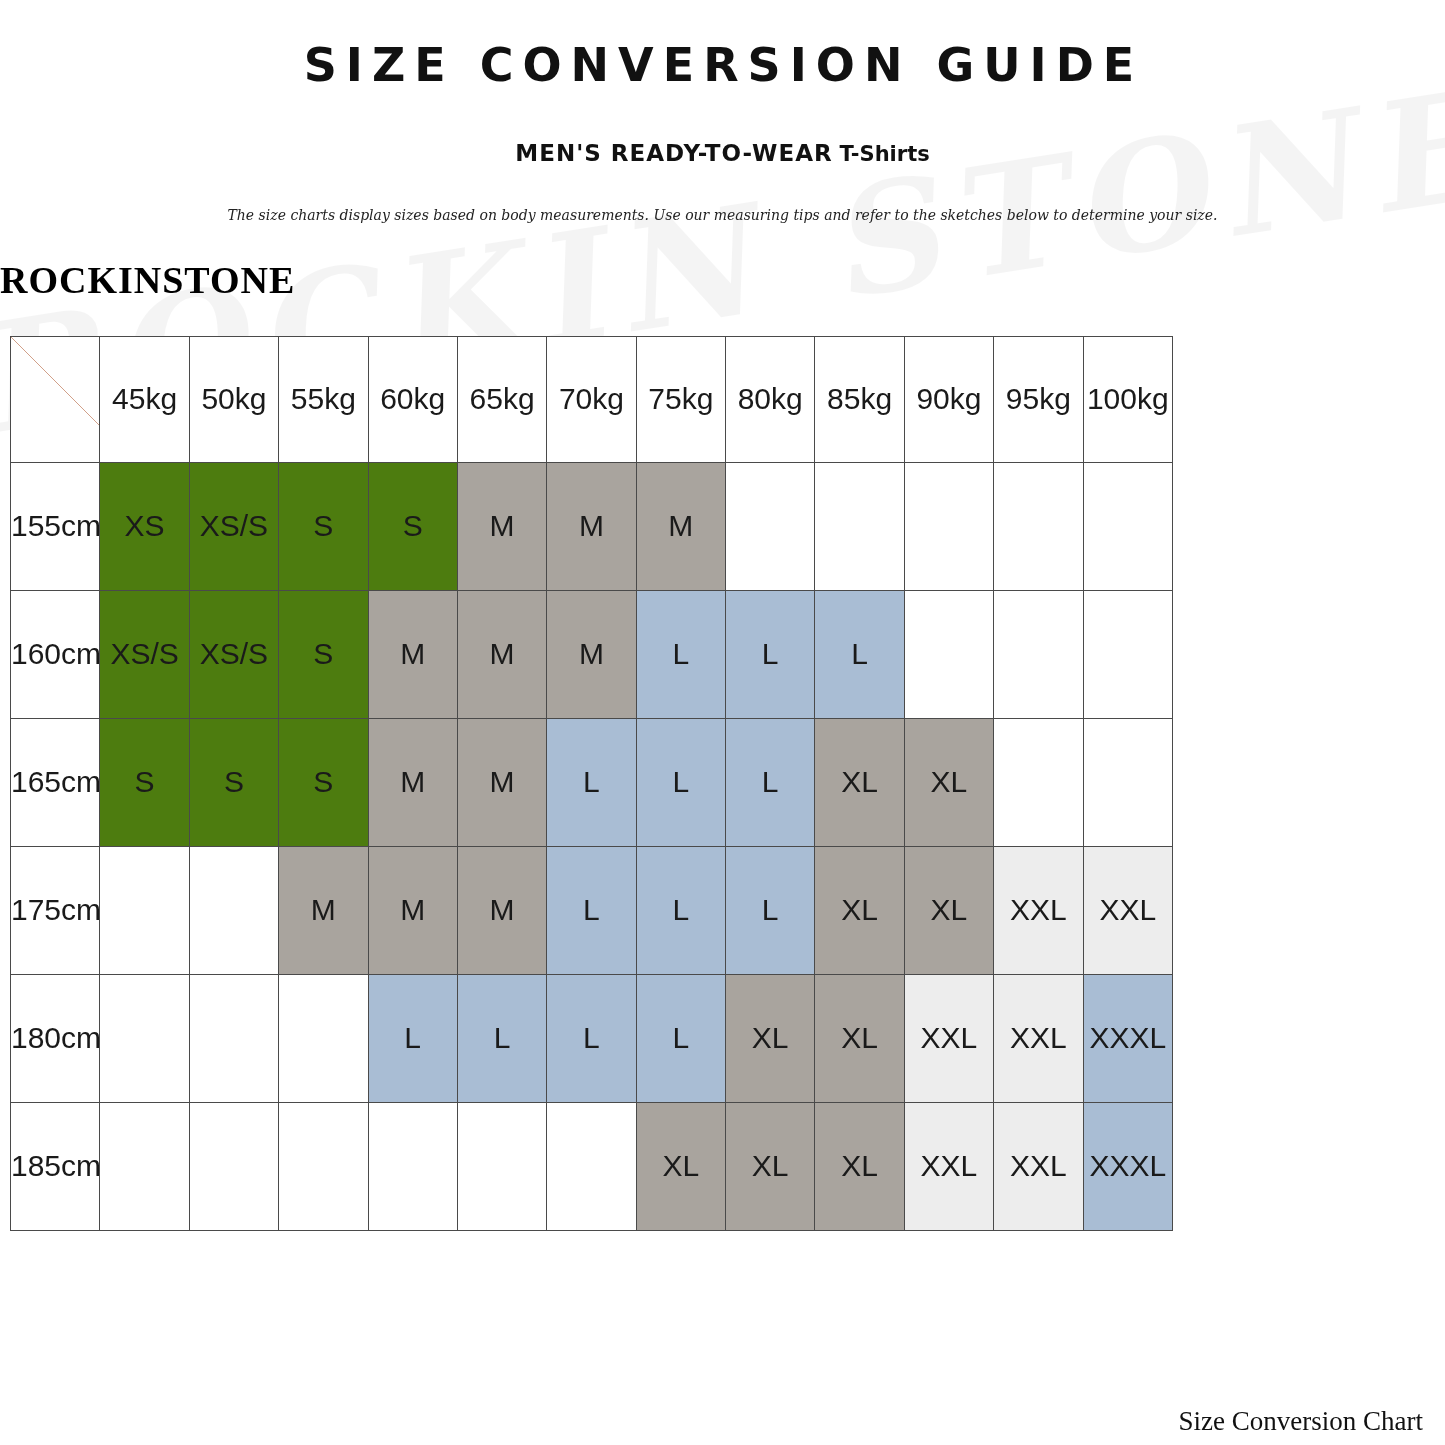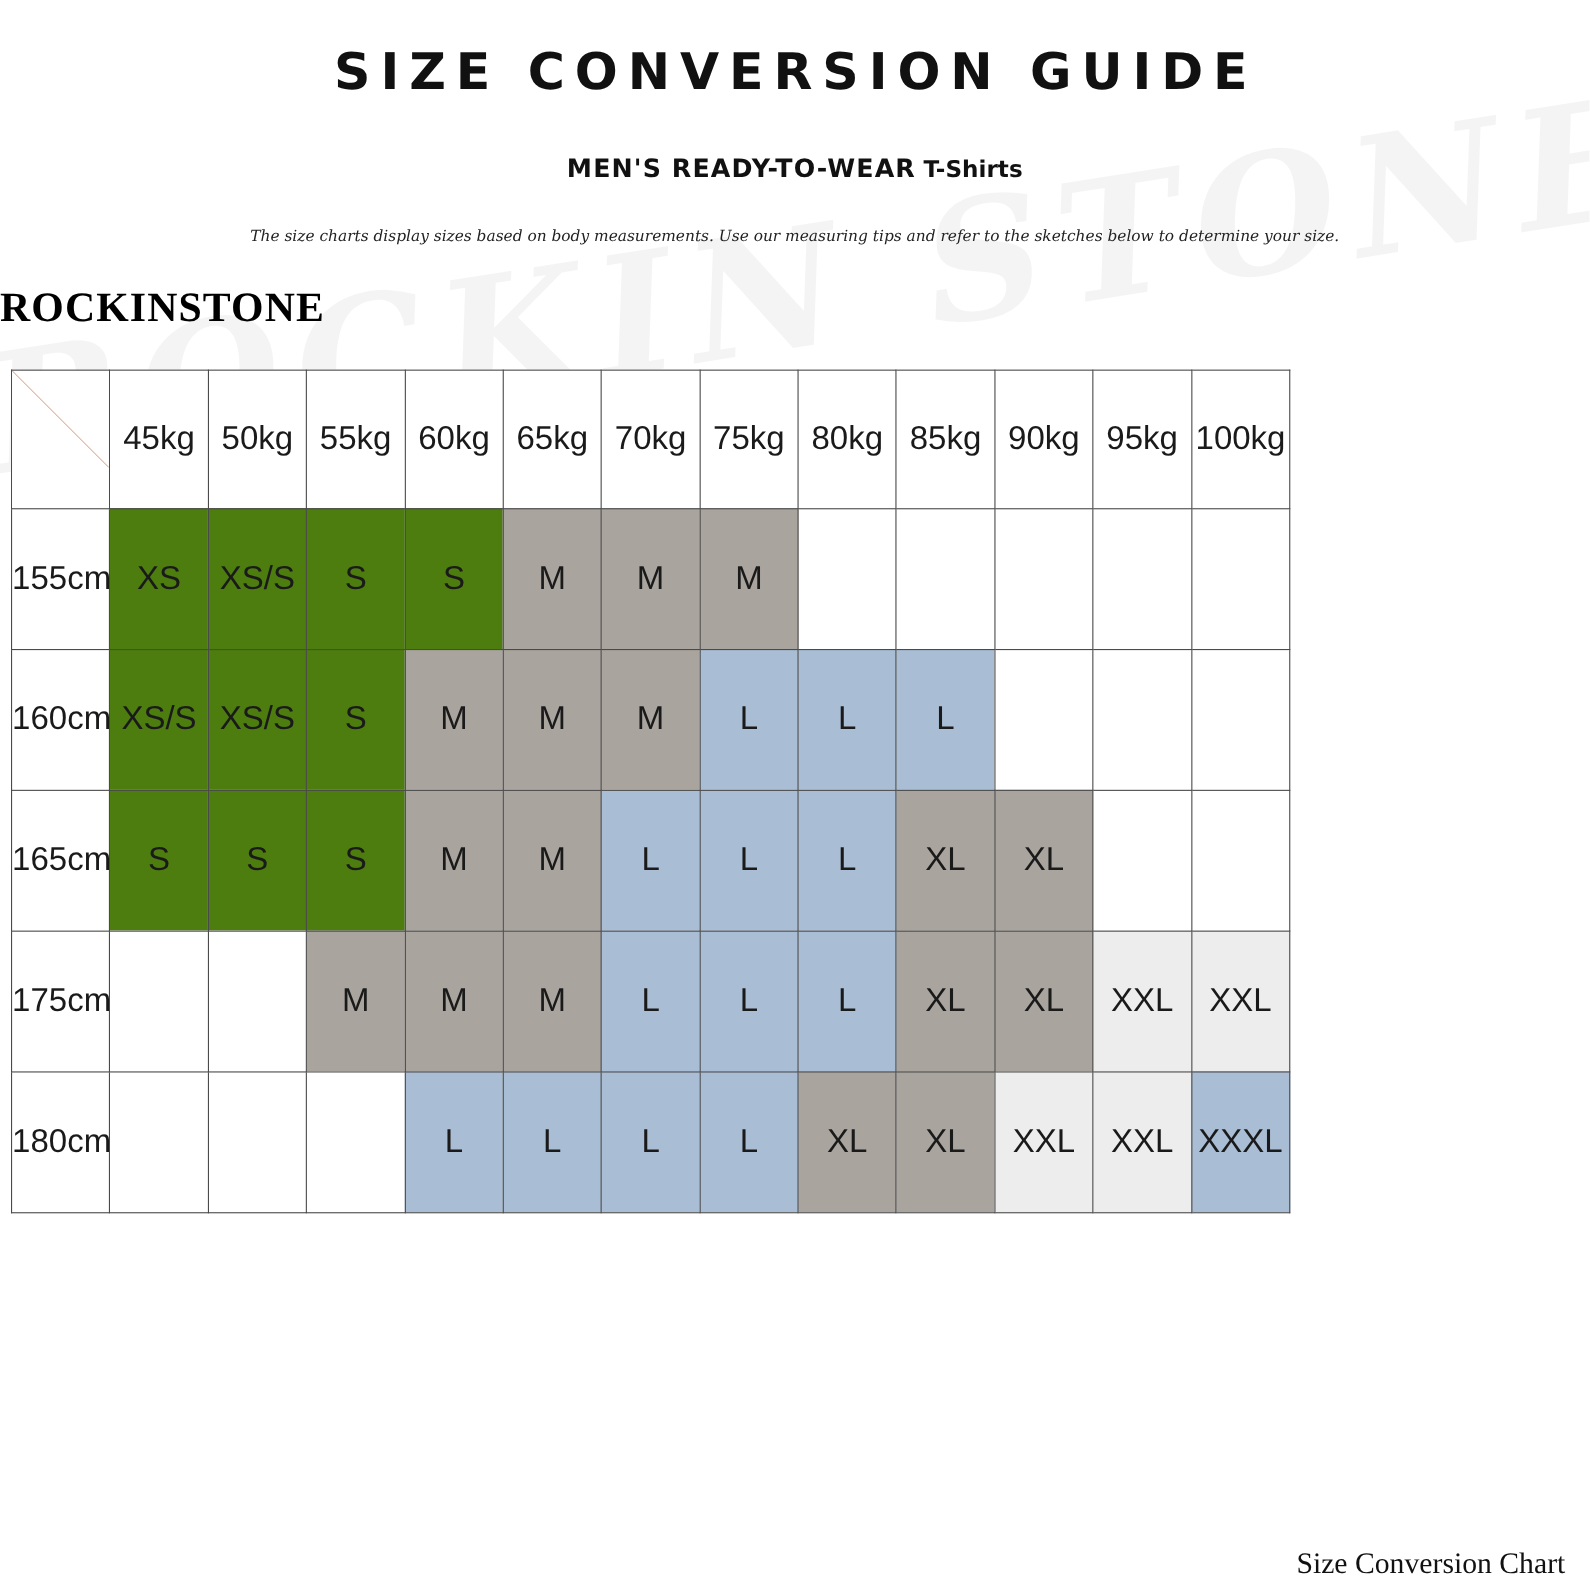--- a/index.html
+++ b/index.html
@@ -253,18 +253,33 @@
           <td class="c-blue">L</td>
           <td class="c-blue">L</td>
           <td class="c-blue">L</td>
           <td class="c-blue">L</td>
           <td class="c-gray">XL</td>
           <td class="c-gray">XL</td>
           <td class="c-pale">XXL</td>
           <td class="c-pale">XXL</td>
           <td class="c-blue">XXXL</td>
         </tr>
+        <tr>
+          <td class="rowhead">185cm</td>
+          <td class="c-empty"></td>
+          <td class="c-empty"></td>
+          <td class="c-empty"></td>
+          <td class="c-empty"></td>
+          <td class="c-empty"></td>
+          <td class="c-empty"></td>
+          <td class="c-gray">XL</td>
+          <td class="c-gray">XL</td>
+          <td class="c-gray">XL</td>
+          <td class="c-pale">XXL</td>
+          <td class="c-pale">XXL</td>
+          <td class="c-blue">XXXL</td>
+        </tr>
       </tbody>
   </table>
 
 </div>
 
 <div class="footer-note">Size Conversion Chart</div>
 
 </body></html>

